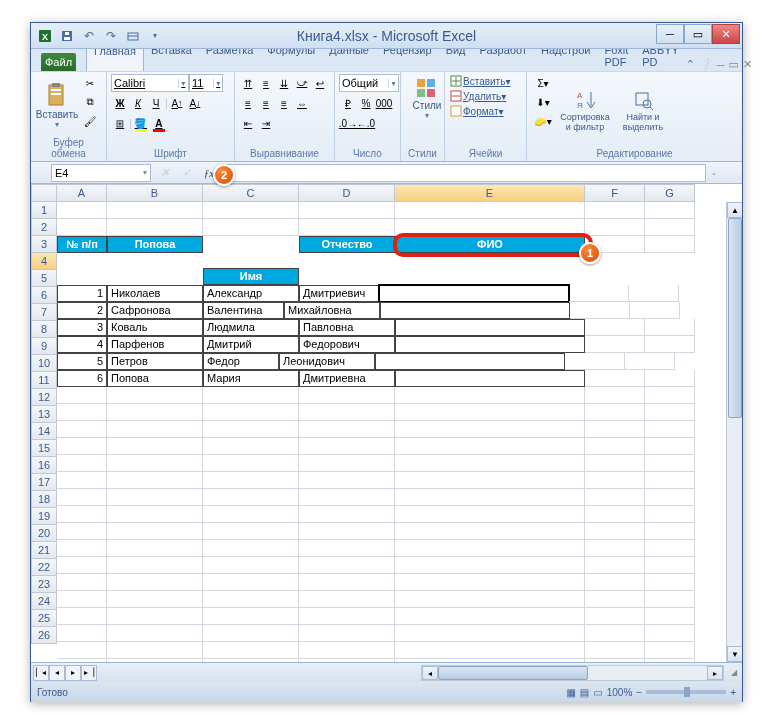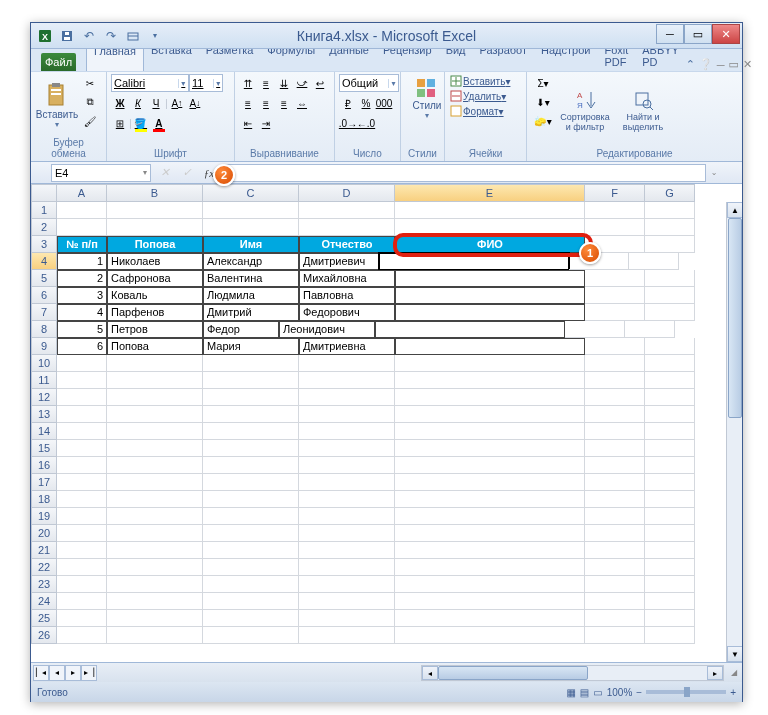--- a/index.html
+++ b/index.html
@@ -372,39 +372,39 @@
           <div class="cell" style="width: 96px;"></div>
           <div class="cell" style="width: 96px;"></div>
           <div class="cell" style="width: 96px;"></div>
           <div class="cell" style="width: 190px;"></div>
           <div class="cell" style="width: 60px;"></div>
           <div class="cell" style="width: 50px;"></div>
         </div>
         <div class="cell-row">
           <div class="cell header-cell" style="width: 50px;">№ п/п</div>
           <div class="cell header-cell" style="width: 96px;">Попова</div>
-          <div class="cell header-cell" style="width: 96px;">Имя</div>
+          <div class="cell header-cell" style="width: 96px; margin-top: 32px;">Имя</div>
           <div class="cell header-cell" style="width: 96px;">Отчество</div>
           <div class="cell header-cell" style="width: 190px;">ФИО</div>
           <div class="cell" style="width: 60px;"></div>
           <div class="cell" style="width: 50px;"></div>
         </div>
         <div class="cell-row">
           <div class="cell data-cell num" style="width: 50px;">1</div>
           <div class="cell data-cell" style="width: 96px;">Николаев</div>
           <div class="cell data-cell" style="width: 96px;">Александр</div>
           <div class="cell data-cell" style="width: 80px;">Дмитриевич</div>
           <div class="cell data-cell" style="width: 190px; outline: rgb(0, 0, 0) solid 2px; outline-offset: -1px;"></div>
           <div class="cell" style="width: 60px;"></div>
           <div class="cell" style="width: 50px;"></div>
         </div>
         <div class="cell-row">
           <div class="cell data-cell num" style="width: 50px;">2</div>
           <div class="cell data-cell" style="width: 96px;">Сафронова</div>
-          <div class="cell data-cell" style="width: 96px;">Валентина</div>
+          <div class="cell data-cell" style="width: 81px;">Валентина</div>
           <div class="cell data-cell" style="width: 96px;">Михайловна</div>
           <div class="cell data-cell" style="width: 190px;"></div>
           <div class="cell" style="width: 60px;"></div>
           <div class="cell" style="width: 50px;"></div>
         </div>
         <div class="cell-row">
           <div class="cell data-cell num" style="width: 50px;">3</div>
           <div class="cell data-cell" style="width: 96px;">Коваль</div>
           <div class="cell data-cell" style="width: 96px;">Людмила</div>
           <div class="cell data-cell" style="width: 96px;">Павловна</div>

